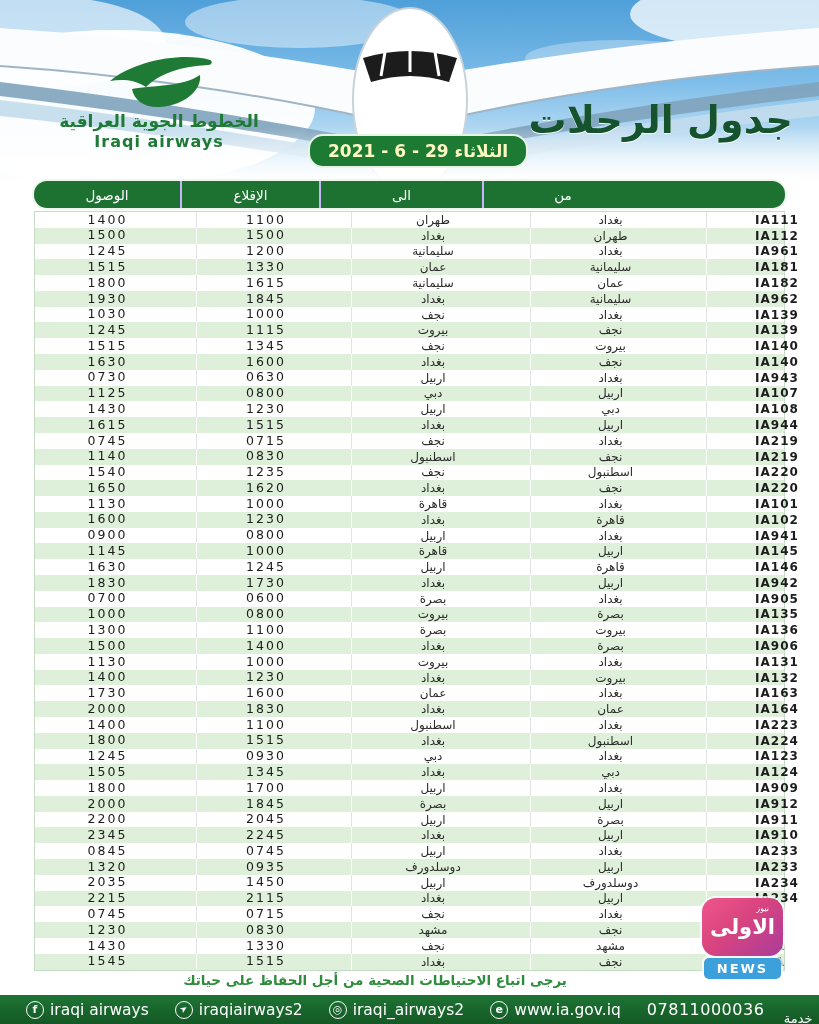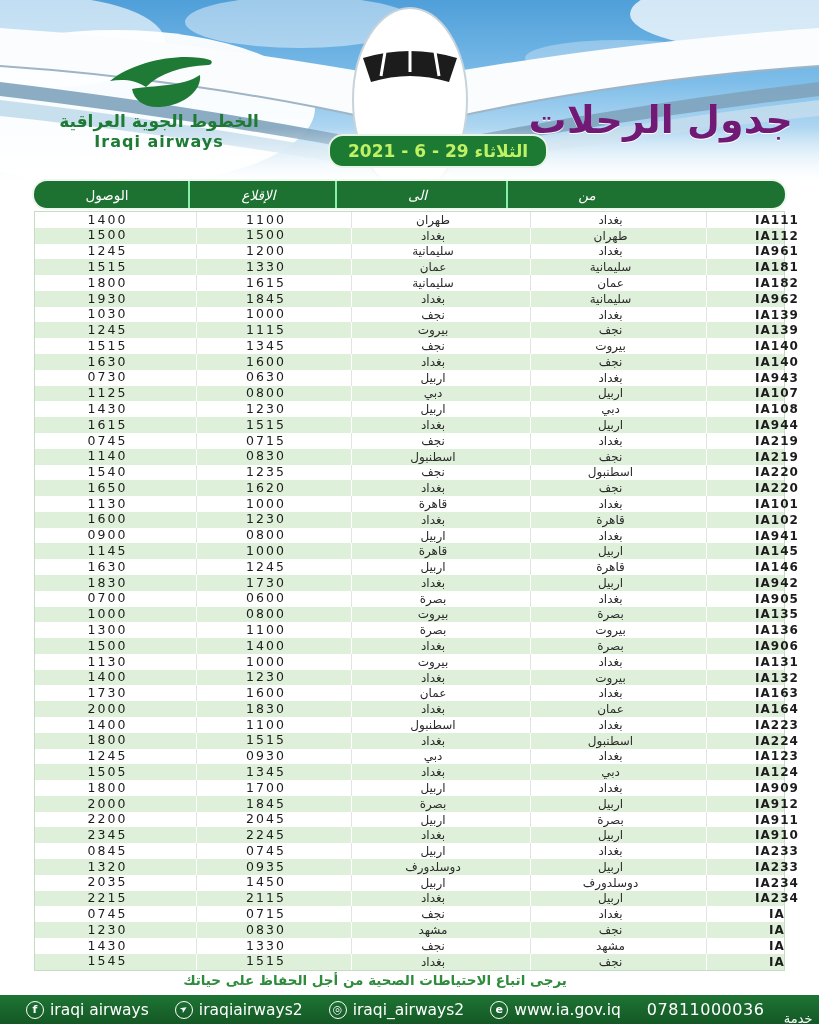--- a/index.html
+++ b/index.html
@@ -9,34 +9,34 @@
   
   .banner { position: absolute; left: 0; top: 0; width: 819px; height: 221px; }
   .banner svg.sky { position: absolute; left: 0; top: 0; }
 
   .logo { position: absolute; left: 50px; top: 54px; width: 218px; text-align: center; }
   .logo .bird { display: block; margin: 0 auto 2px auto; }
   .logo-ar { direction: rtl; font-size: 17px; font-weight: bold; color: #1e7a34; letter-spacing: -0.5px; line-height: 1.15; }
   .logo-en { font-size: 16px; font-weight: bold; color: #1e7a34; letter-spacing: 1px; }
 
   .page-title { position: absolute; right: 26px; top: 98px; margin: 0; direction: rtl;
-    font-size: 38px; font-weight: bold; color: #701a75; text-shadow: 0 1px 0 #ffffff; }
-
-  .date-badge { position: absolute; left: 328px; top: 134px; min-width: 206px; height: 34px;
-    background: #1d7a33; border: 2px solid #e7f3e7; border-radius: 15px; color: #bef264;
+    font-size: 38px; font-weight: bold; color: #14532d; text-shadow: 0 1px 0 #ffffff; }
+
+  .date-badge { position: absolute; left: 308px; top: 134px; min-width: 206px; height: 34px;
+    background: #1d7a33; border: 2px solid #e7f3e7; border-radius: 15px; color: #fef9c3;
     direction: rtl; font-size: 17px; font-weight: bold; display: flex; align-items: center;
     justify-content: center; padding: 0 18px; }
 
   
   .table { position: absolute; left: 34px; top: 181px; width: 751px; }
   .thead { display: grid; grid-template-columns: 146px 139px 163px 160px 142px; height: 27px;
-    background: #1d7231; border-radius: 13px; overflow: hidden; box-shadow: 0 0 0 2px #eef6ee; gap: 8px; }
+    background: #1d7231; border-radius: 13px; overflow: hidden; box-shadow: 0 0 0 2px #eef6ee; }
   .th { display: flex; align-items: center; justify-content: center; color: #ffffff;
     font-size: 13.5px; direction: rtl; }
-  .th + .th { border-left: 2px solid #86efac; font-style: italic; }
+  .th + .th { border-left: 2px solid #c4b5fd; }
 
   .tbody { margin-top: 3px; border: 1px solid #c3dcc3; background: #ffffff; }
   .tr { display: grid; grid-template-columns: 145px 139px 163px 160px 141px; height: 15.79px; gap: 16px; }
   .tr:nth-child(even) { background: #dff0da; }
   .td { display: flex; align-items: center; justify-content: center; color: #1c1c1c;
     line-height: 1; overflow: hidden; }
   .td + .td { border-left: 1.5px solid #e3e3e3; }
   .tr:nth-child(even) .td + .td { border-left-color: #ffffff; }
   .td-num { font-size: 12.5px; font-weight: 500; letter-spacing: 2px; }
   .td-flight { font-size: 12px; font-weight: 600; letter-spacing: 1px; }
@@ -471,20 +471,27 @@
           <div class="td td-num">1515</div>
           <div class="td td-ar">بغداد</div>
           <div class="td td-ar">نجف</div>
           <div class="td td-flight">IA</div>
         </div>
       </div>
   </div>
 
   <div class="note">يرجى اتباع الاحتياطات الصحية من أجل الحفاظ على حياتك</div>
 
+  <div class="watermark">
+    <div class="wm-square">
+      <span class="wm-small">نيوز</span>
+      <span class="wm-main">الاولى</span>
+    </div>
+    <div class="wm-banner">NEWS</div>
+  </div>
 
   <div class="footer" id="footer">
     <div class="f-item">
         <span class="f-icon">f</span>
         <span>iraqi airways</span>
       </div>
       <div class="f-item">
         <span class="f-icon tg">
           <span>➤</span>
         </span>

